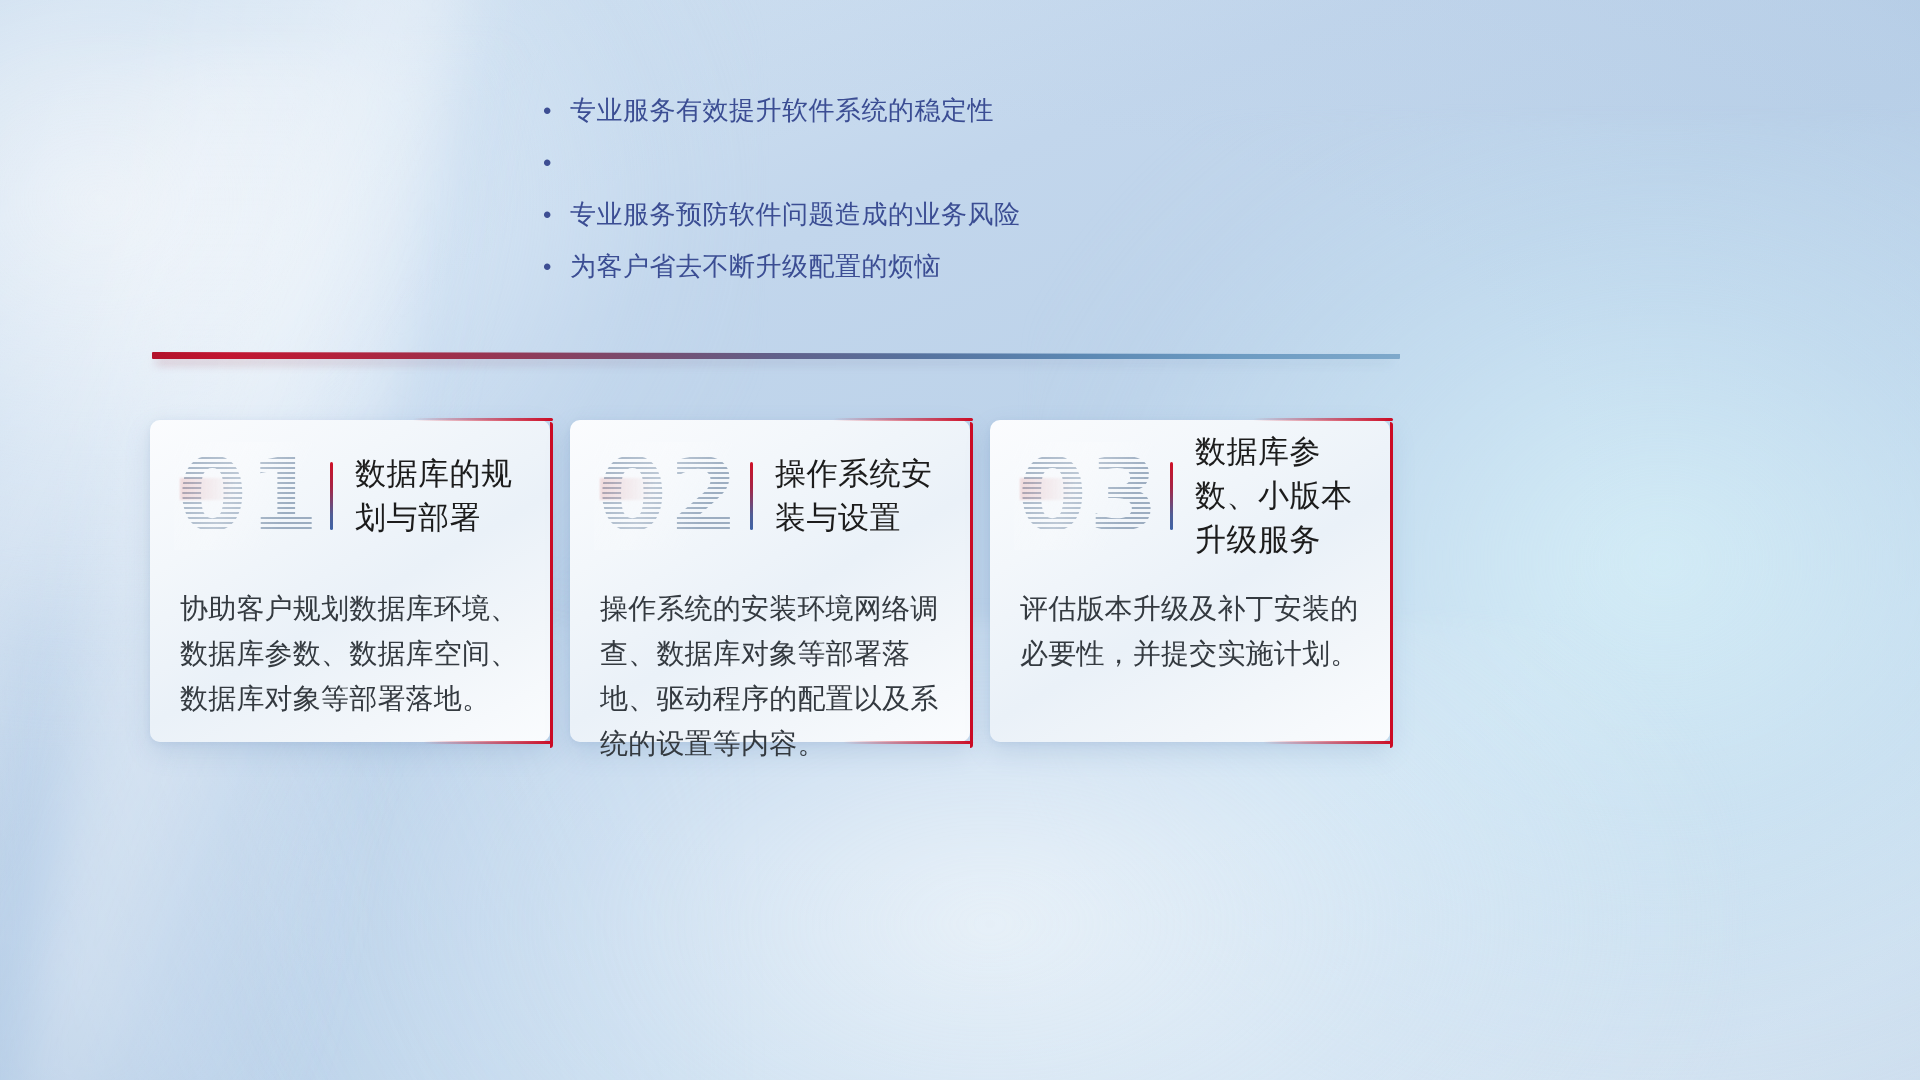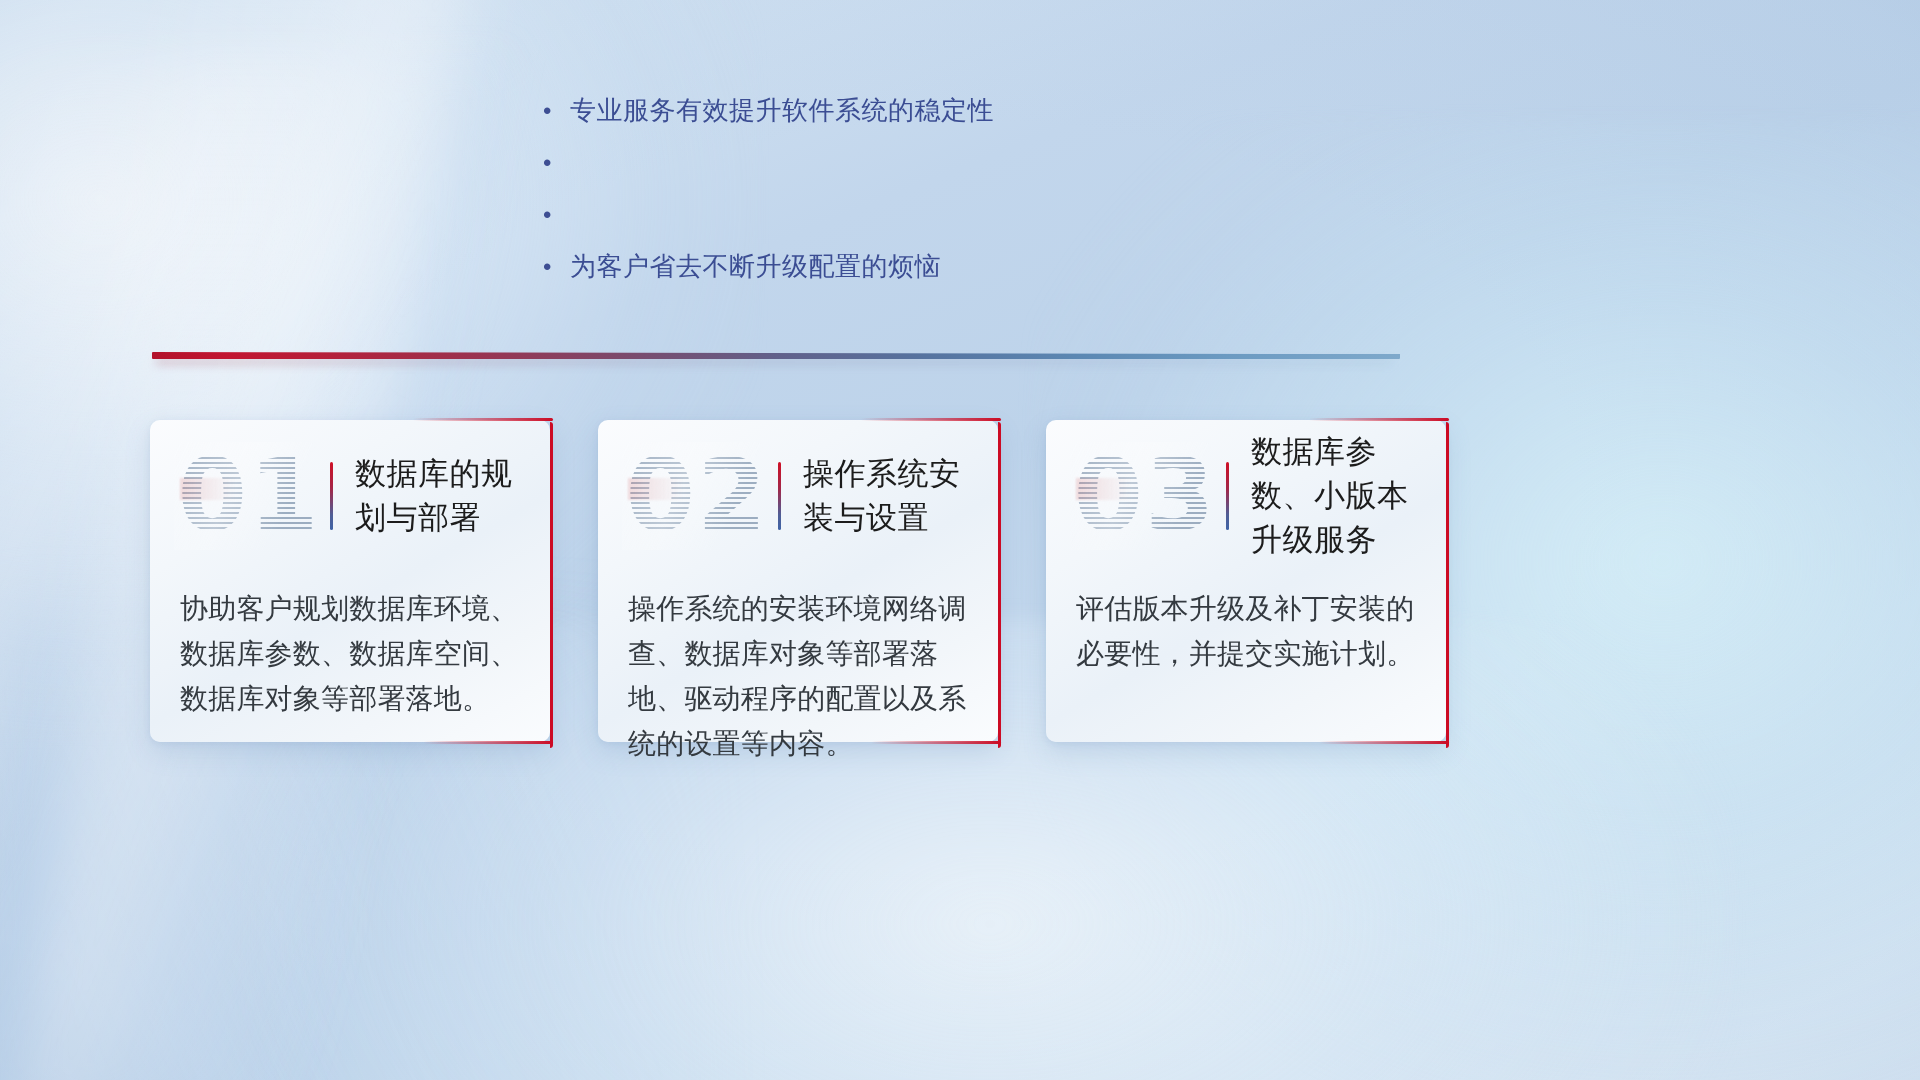--- a/index.html
+++ b/index.html
@@ -176,21 +176,21 @@
     filter: blur(4px);
   }
 
   
   .cards {
     position: absolute;
     left: 150px;
     top: 420px;
     width: 1300px;
     display: flex;
-    gap: 48px;
+    gap: 20px;
   }
   .card {
     position: relative;
     width: 400px;
     height: 322px;
     border-radius: 10px;
     background: linear-gradient(150deg,
       #fbfcfe 0%,
       #f3f7fb 28%,
       #eaf1f8 55%,
@@ -327,20 +327,21 @@
       <span class="bullet-dot">•</span>
       <span class="bullet-text">专业服务有效提升软件系统的稳定性</span>
     </div>
 
     <div class="bullet-row">
       <span class="bullet-dot">•</span>
     </div>
 
     <div class="bullet-row">
       <span class="bullet-dot">•</span>
+      <span class="bullet-text">专业服务预防软件问题造成的业务风险</span>
     </div>
 
     <div class="bullet-row">
       <span class="bullet-dot">•</span>
       <span class="bullet-text">为客户省去不断升级配置的烦恼</span>
     </div>
 
   </div>
 
   <div class="divider-wrap">

